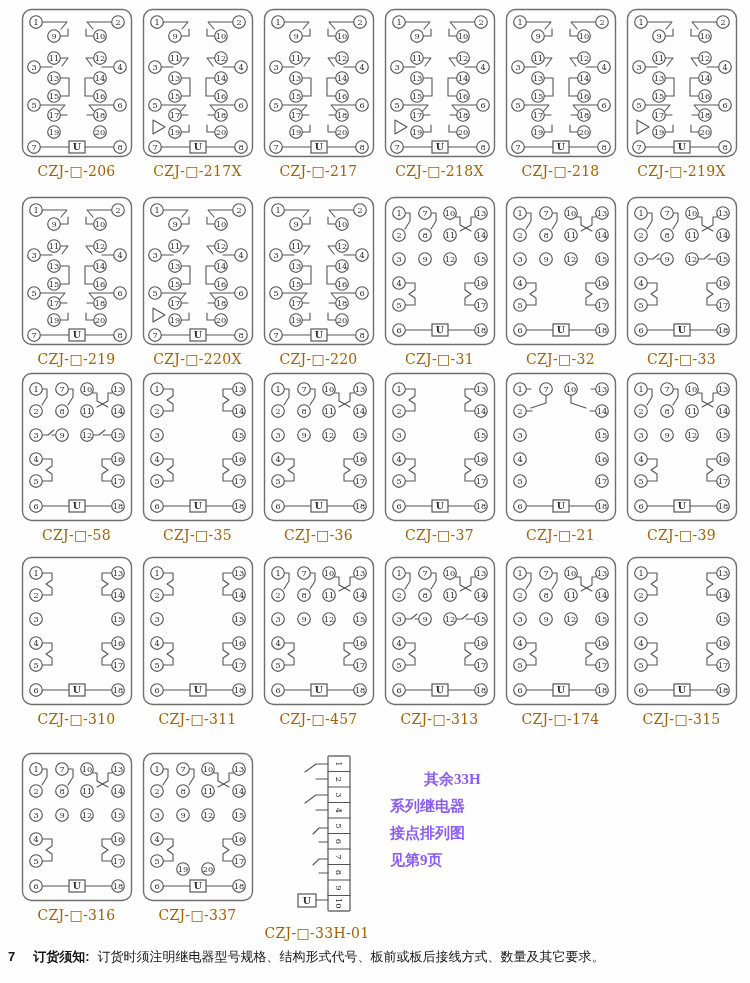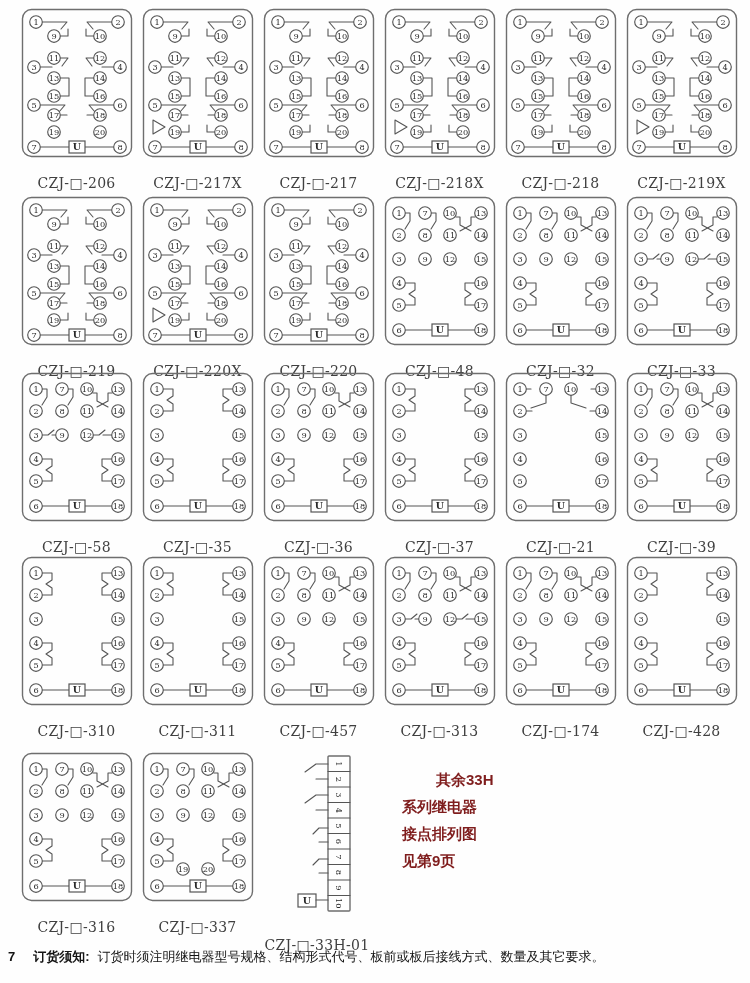--- a/index.html
+++ b/index.html
@@ -6,36 +6,36 @@
   body{
     width:750px;height:983px;position:relative;
     background:#fefefe;
     font-family:"DejaVu Serif","Liberation Serif",serif;
     overflow:hidden;
   }
   #page{position:absolute;inset:0;}
   .row{position:absolute;left:16px;display:flex;}
   .cell{width:121px;display:flex;flex-direction:column;align-items:center;}
   .dlabel{
-    margin-top:17px;font-size:14px;color:#404040;letter-spacing:.3px;
+    margin-top:5px;font-size:14px;color:#a16207;letter-spacing:.3px;
     white-space:nowrap;font-family:"DejaVu Serif","Liberation Serif",serif;
   }
   svg{display:block;}
   svg path, svg polyline{fill:none;stroke:#555;stroke-width:1.1;stroke-linecap:round;stroke-linejoin:round;}
   svg .box{fill:none;stroke:#6e6e6e;stroke-width:1.4;}
   svg circle{fill:#fff;stroke:#555;stroke-width:1.15;}
   svg text{fill:#2a2a2a;font-size:8.2px;text-anchor:middle;font-family:"DejaVu Serif",serif;}
   svg .ubox{fill:#fff;stroke:#555;stroke-width:1.2;}
   svg .u{font-size:9.5px;font-weight:bold;}
   svg .flagpath{fill:#fff;stroke:#555;stroke-width:1.1;}
   .strip-cell{width:118px;display:flex;flex-direction:column;align-items:center;}
   .note{
-    margin-left:26px;padding-top:14px;
-    font-family:Liberation Sans, sans-serif;
-    font-size:15px;font-weight:600;color:#7f1d1d;line-height:27px;
+    margin-left:14px;padding-top:14px;
+    font-family:Liberation Serif, serif;
+    font-size:15px;font-weight:600;color:#8b5cf6;line-height:27px;
   }
   .note .indent{padding-left:34px;}
   .footer{
     position:absolute;top:948px;left:8px;right:6px;
     font-family:"Liberation Sans","DejaVu Sans",sans-serif;
     font-size:13px;color:#141414;white-space:nowrap;
   }
   .footer .fnum{font-weight:bold;margin-right:18px;}
   .footer .ftitle{font-weight:bold;margin-right:8px;}
 </style>
@@ -686,21 +686,21 @@
             <text x="15" y="111.8">5</text>
             <circle cx="97" cy="109" r="6.3"></circle>
             <text x="97" y="111.8">17</text>
             <circle cx="15" cy="134" r="6.3"></circle>
             <text x="15" y="136.8">6</text>
             <circle cx="97" cy="134" r="6.3"></circle>
             <text x="97" y="136.8">18</text>
             <rect class="ubox" x="48" y="128" width="16" height="12"></rect>
             <text class="u" x="56" y="137.4">U</text>
           </svg>
-          <div class="dlabel">CZJ-□-48</div>
+          <div class="dlabel">CZJ-□-31</div>
         </div>
         <div class="cell">
           <svg width="112" height="150" viewBox="0 0 112 150">
             <rect class="box" x="1.5" y="1.5" width="109" height="147" rx="9"></rect>
             <path d="M21 17h5v8l-5 8"></path>
             <path d="M47 17h5v8l-5 8"></path>
             <path d="M72 21h4v8l11 6"></path>
             <path d="M91 21h-4v8l-11 6"></path>
             <path d="M21 87h10v7l-6 4 6 4v7h-10"></path>
             <path d="M91 87h-10v7l6 4-6 4v7h10"></path>
@@ -1352,21 +1352,21 @@
             <text x="15" y="111.8">5</text>
             <circle cx="97" cy="109" r="6.3"></circle>
             <text x="97" y="111.8">17</text>
             <circle cx="15" cy="134" r="6.3"></circle>
             <text x="15" y="136.8">6</text>
             <circle cx="97" cy="134" r="6.3"></circle>
             <text x="97" y="136.8">18</text>
             <rect class="ubox" x="48" y="128" width="16" height="12"></rect>
             <text class="u" x="56" y="137.4">U</text>
           </svg>
-          <div class="dlabel">CZJ-□-428</div>
+          <div class="dlabel">CZJ-□-315</div>
         </div>
       </div>
     </div>
 
   <div class="row" id="bottom-row" style="top:752px">
 
     <div class="cell">
         <svg width="112" height="150" viewBox="0 0 112 150">
           <rect class="box" x="1.5" y="1.5" width="109" height="147" rx="9"></rect>
           <path d="M21 17h5v8l-5 8"></path>

